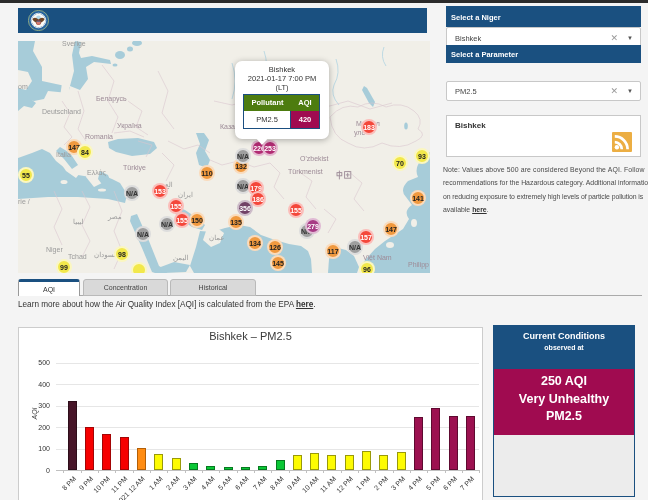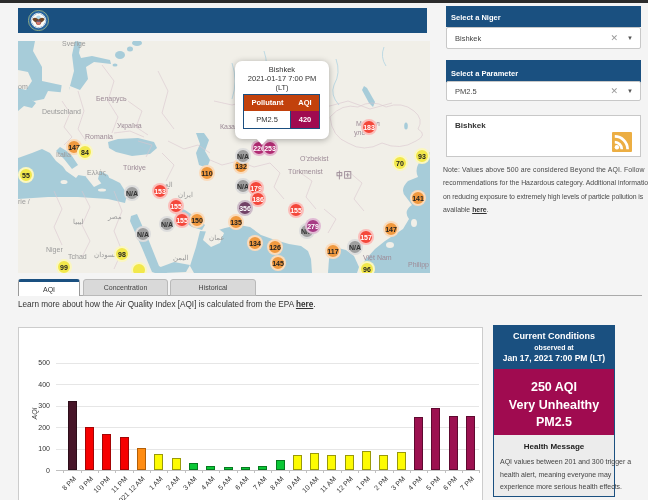--- a/index.html
+++ b/index.html
@@ -15,21 +15,21 @@
   display:flex; align-items:center; justify-content:center; }
 .tab { position:absolute; top:279px; height:17px; z-index:2; font-size:7px; color:#444;
   display:flex; align-items:center; justify-content:center;
   border:1px solid #b9b9b9; border-radius:3px 3px 0 0; background:#d9d9d9; }
 #tab1 { left:18px; width:62px; background:#fff; border-color:#999; border-top:3px solid #1a5080; border-bottom:none; color:#333; }
 #tab2 { left:83px; width:85px; }
 #tab3 { left:170px; width:86px; }
 #tabline { left:18px; top:295px; width:624px; height:1px; background:#aaa; }
 #learn { left:18px; top:300px; font-size:8.2px; color:#333; }
 #chartbox { left:18px; top:327px; width:465px; height:185px; background:#fff; border:1px solid #ccc; }
-#ccpanel { left:493px; top:325px; width:122px; height:172px; border:1px solid #1a5080; background:#ececec; }
+#ccpanel { left:493px; top:325px; width:142px; height:172px; border:1px solid #1a5080; background:#ececec; }
 .sbar { left:446px; width:195px; background:#1a5080; color:#fff; font-weight:bold; font-size:7.5px; }
 .sbar span { position:absolute; left:5px; top:50%; transform:translateY(-50%); }
 .ssel { left:446px; width:195px; background:#fff; border:1px solid #c8c8c8; border-radius:2px; font-size:7.5px; color:#444; }
 .ssel .v { position:absolute; left:8px; top:50%; transform:translateY(-50%); }
 .ssel .x { position:absolute; right:22px; top:50%; transform:translateY(-50%); color:#999; font-size:9px; }
 .ssel .c { position:absolute; right:7px; top:50%; transform:translateY(-52%); color:#555; font-size:6px; }
 </style>
 </head>
 <body>
 <div id="topbar" class="abs"></div>
@@ -202,38 +202,39 @@
   <div class="mk" style="left:374px;top:114px;background:#f2e84b;color:#222;">70</div>
   <div class="mk" style="left:396px;top:107px;background:#f2e84b;color:#222;">93</div>
   <div class="mk" style="left:343px;top:78px;background:#f4473a;color:#fff;">183</div>
   <div class="mk" style="left:341px;top:220px;background:#f2e84b;color:#222;">96</div>
   <div class="mk" style="left:113px;top:221px;background:#f2e84b;color:#222;"></div>
 
   <div class="abs" style="left:217px;top:20px;width:94px;height:78px;background:#fff;border-radius:7px;box-shadow:0 1px 6px rgba(0,0,0,.3);"></div>
   <div class="abs" style="left:237px;top:96px;width:0;height:0;border-left:7px solid transparent;border-right:7px solid transparent;border-top:8px solid #fff;"></div>
   <div class="abs" style="left:217px;top:25px;width:94px;text-align:center;font-size:7.5px;color:#333;line-height:8.8px;">Bishkek<br>2021-01-17 7:00 PM<br>(LT)</div>
   <div class="abs" style="left:225px;top:53px;width:77px;border:1.5px solid #1a4e80;">
-    <div style="display:flex;background:#c2410c;color:#fff;font-weight:bold;font-size:7.5px;height:16px;">
+    <div style="display:flex;background:#4d7c0f;color:#fff;font-weight:bold;font-size:7.5px;height:16px;">
       <div style="width:47px;text-align:center;line-height:16px;">Pollutant</div>
       <div style="flex:1;text-align:center;line-height:16px;">AQI</div>
     </div>
     <div style="display:flex;font-size:7.5px;height:17px;">
       <div style="width:47px;text-align:center;line-height:17px;background:#fff;color:#333;border-right:1.5px solid #1a4e80;">PM2.5</div>
       <div style="flex:1;text-align:center;line-height:17px;background:#a00b50;color:#fff;font-weight:bold;">420</div>
     </div>
   </div>
 </div>
 
 <div id="tab1" class="tab">AQI</div>
 <div id="tab2" class="tab">Concentration</div>
 <div id="tab3" class="tab">Historical</div>
 <div id="tabline" class="abs"></div>
 <div id="learn" class="abs">Learn more about how the Air Quality Index [AQI] is calculated from the EPA <b><u>here</u></b>.</div>
 
 <div id="chartbox" class="abs">
+  <div class="abs" style="left:0;top:2px;width:100%;text-align:center;font-size:11px;font-weight:normal;color:#3a3a3a;">Bishkek – PM2.5</div>
   <div class="abs" style="left:37px;top:120.5px;width:423px;height:1px;background:#e6e6e6;"></div>
   <div class="abs" style="left:37px;top:99.0px;width:423px;height:1px;background:#e6e6e6;"></div>
   <div class="abs" style="left:37px;top:77.5px;width:423px;height:1px;background:#e6e6e6;"></div>
   <div class="abs" style="left:37px;top:56.0px;width:423px;height:1px;background:#e6e6e6;"></div>
   <div class="abs" style="left:37px;top:34.5px;width:423px;height:1px;background:#e6e6e6;"></div>
   <div class="abs" style="left:0px;top:138.5px;width:31px;text-align:right;font-size:7px;color:#333;">0</div>
   <div class="abs" style="left:0px;top:117.0px;width:31px;text-align:right;font-size:7px;color:#333;">100</div>
   <div class="abs" style="left:0px;top:95.5px;width:31px;text-align:right;font-size:7px;color:#333;">200</div>
   <div class="abs" style="left:0px;top:74.0px;width:31px;text-align:right;font-size:7px;color:#333;">300</div>
   <div class="abs" style="left:0px;top:52.5px;width:31px;text-align:right;font-size:7px;color:#333;">400</div>
@@ -364,21 +365,21 @@
 </div>
 
 <div class="sbar abs" style="top:6px;height:21px;">
     <span>Select a Niger</span>
   </div>
 <div class="ssel abs" style="top:27px;height:21.5px;">
     <span class="v">Bishkek</span>
     <span class="x">✕</span>
     <span class="c">▼</span>
   </div>
-<div class="sbar abs" style="top:60px;height:25px;">
+<div class="sbar abs" style="top:45px;height:18px;">
     <span>Select a Parameter</span>
   </div>
 <div class="ssel abs" style="top:81px;height:20px;">
     <span class="v">PM2.5</span>
     <span class="x">✕</span>
     <span class="c">▼</span>
   </div>
 <div class="abs" style="left:446px;top:115px;width:195px;height:42px;background:#fff;border:1px solid #c8c8c8;">
   <div class="abs" style="left:8px;top:5px;font-size:8px;font-weight:bold;color:#333;">Bishkek</div>
   <svg class="abs" style="right:8px;bottom:4px;" width="20" height="20" viewBox="0 0 20 20">
@@ -387,22 +388,17 @@
     <path d="M2.8 10.2 a7.2 7.2 0 0 1 7 7" stroke="#fff" stroke-width="2.7" fill="none"></path>
     <path d="M2.8 4.4 a12.9 12.9 0 0 1 12.8 12.8" stroke="#fff" stroke-width="2.7" fill="none"></path>
   </svg>
 </div>
 <div class="abs" style="left:443px;top:163px;width:200px;font-size:6.9px;color:#4a4a4a;line-height:13.3px;white-space:nowrap;"><span style="letter-spacing:.12px;">Note: Values above 500 are considered Beyond the AQI. Follow</span><br>recommendations for the Hazardous category. Additional information<br><span style="letter-spacing:-.09px;">on reducing exposure to extremely high levels of particle pollution is</span><br>available <b style="color:#333;"><u>here</u></b>.</div>
 
 <div id="ccpanel" class="abs">
   <div class="abs" style="left:0;top:0;width:100%;height:43px;background:#1a5080;color:#fff;text-align:center;">
     <div style="font-size:9px;font-weight:bold;margin-top:5px;">Current Conditions</div>
     <div style="font-size:7px;font-weight:bold;margin-top:3px;">observed at</div>
-    <div style="font-size:8.5px;font-weight:bold;margin-top:2px;">Jan 17, 2021 7:00 PM (LT)</div>
   </div>
   <div class="abs" style="left:0;top:43px;width:100%;height:66px;background:#a00b50;color:#fff;text-align:center;">
-    <div style="font-size:12.5px;font-weight:bold;margin-top:10px;line-height:17.7px;">250 AQI<br>Very Unhealthy<br>PM2.5</div>
-  </div>
-  <div class="abs" style="left:0;top:109px;width:100%;">
-    <div style="font-size:8px;font-weight:bold;color:#222;text-align:center;margin-top:7px;">Health Message</div>
-    <div style="font-size:7px;color:#444;line-height:12.5px;margin:5px 0 0 6px;white-space:nowrap;">AQI values between 201 and 300 trigger a<br>health alert, meaning everyone may<br>experience more serious health effects.</div>
+    <div style="font-size:12.5px;font-weight:bold;margin-top:4px;line-height:17.7px;">250 AQI<br>Very Unhealthy<br>PM2.5</div>
   </div>
 </div>
 
 </body></html>

